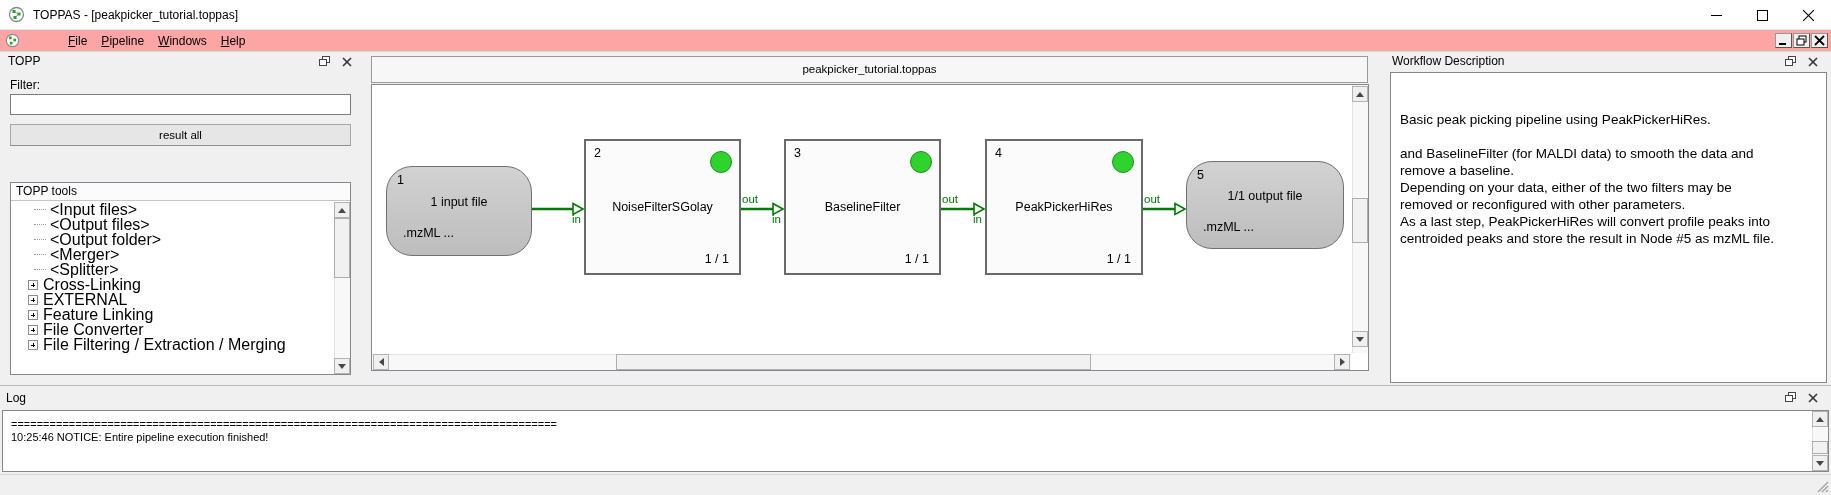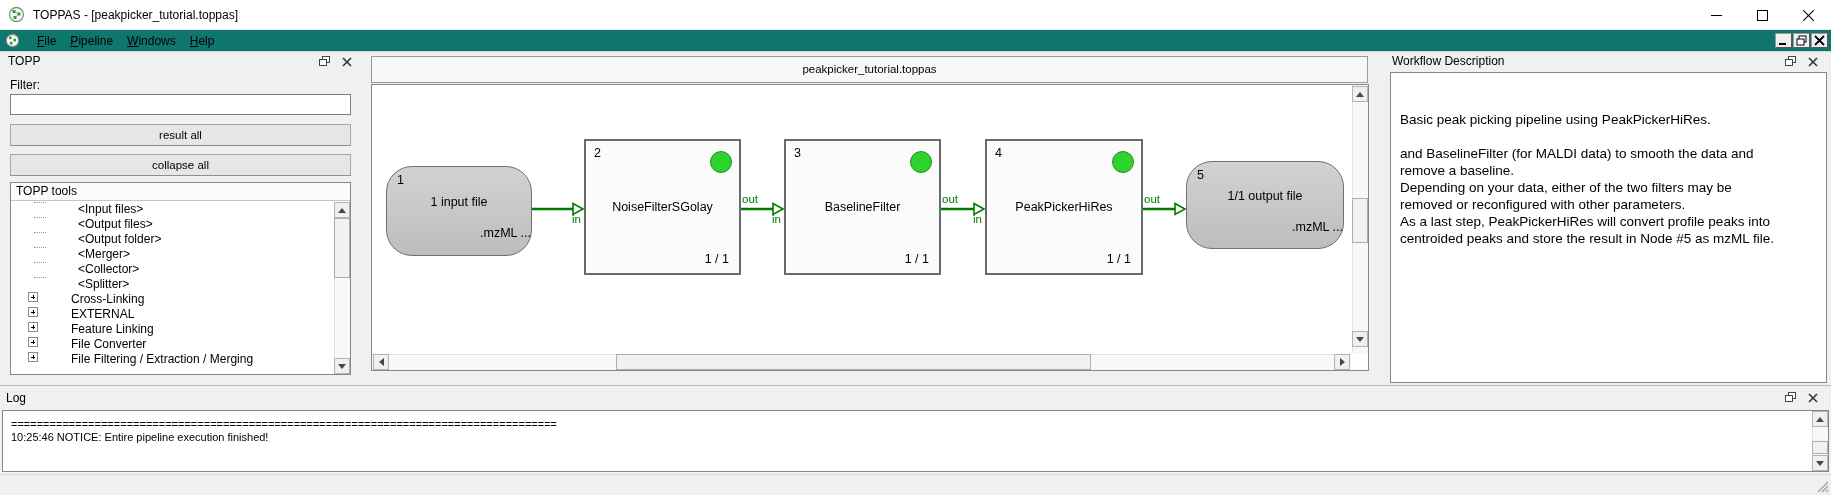--- a/index.html
+++ b/index.html
@@ -10,21 +10,21 @@
     outline: 1px solid #6f7478;
     font-size: 12px; color: #000;
   }
   
   .titlebar { position:absolute; left:0; top:0; width:1831px; height:30px; background:#ffffff; display:flex; align-items:center; border-bottom:1px solid #e5e5e5; }
   .titlebar .app-icon { margin-left:8px; width:17px; height:17px; flex:0 0 auto; }
   .title-text { margin-left:8px; font-size:12px; }
   .win-controls { position:absolute; right:0; top:0; height:30px; display:flex; }
   .win-btn { width:46px; height:30px; display:flex; align-items:center; justify-content:center; }
   
-  .menubar { position:absolute; left:0; top:30px; width:1831px; height:22px; background:#0f766e; display:flex; align-items:center; border-bottom:1px solid #d7d7d7; }
+  .menubar { position:absolute; left:0; top:30px; width:1831px; height:22px; background:#fca5a5; display:flex; align-items:center; border-bottom:1px solid #d7d7d7;gap:31px; }
   .menubar .app-icon { margin-left:5px; width:15px; height:15px; }
   #menu-items { margin-left:10px; display:flex; }
   .menu-item { padding:2px 7px; font-size:12px; }
   .menu-item u { text-decoration: underline; }
   .mdi-controls { position:absolute; right:3px; top:3px; display:flex; gap:1px; }
   .mdi-btn { width:17px; height:15px; background:#f0f0f0; border:1px solid #999; border-bottom-color:#555; border-right-color:#555; display:flex; align-items:center; justify-content:center; }
   
   .dock-title { position:absolute; font-size:12px; color:#000; }
   .dockbtns { position:absolute; display:flex; gap:9px; }
   .dockbtn { width:13px; height:13px; display:flex; align-items:center; justify-content:center; }
@@ -34,21 +34,21 @@
   #topp-title { left:6px; top:2px; }
   #topp-dockbtns { right:12px; top:3px; }
   #filter-label { position:absolute; left:8px; top:26px; }
   #filter-input { position:absolute; left:8px; top:42px; width:341px; height:21px; border:1px solid #7a7f85; background:#fff; font:12px "Liberation Sans", sans-serif; padding:0 4px; }
   .push-btn { position:absolute; left:8px; width:341px; height:22px; background:#e6e6e6; border:1px solid #a6a6a6; border-bottom-color:#8f8f8f; font-size:11.5px; text-align:center; line-height:20px; }
   #btn-expand { top:72px; }
   #btn-collapse { top:102px; }
   #tree { left:8px; top:130px; width:341px; height:193px; overflow:hidden; }
   #tree-header { position:absolute; left:0; top:0; right:0; height:18px; background:#fbfbfb; border-bottom:1px solid #c5c5c5; line-height:17px; padding-left:5px; font-size:12px; }
   #tree-body { position:absolute; left:1px; top:19px; right:18px; bottom:0; }
-  .tree-row { height:15px; display:flex; font-size:12px; white-space:nowrap;gap:28px; }
+  .tree-row { height:15px; display:flex; align-items:center; font-size:16px; white-space:nowrap; }
   .branch-dots { display:inline-block; width:12px; height:1px; border-top:1px dotted #9a9a9a; margin:0 4px 0 22px; }
   .expand-box { display:inline-block; width:10px; height:10px; border:1px solid #8c8c8c; background:#fff; position:relative; margin:0 5px 0 16px; flex:0 0 auto; }
   .expand-box::before { content:""; position:absolute; left:2px; top:4px; width:4px; height:0; border-top:1px solid #000; }
   .expand-box::after { content:""; position:absolute; left:4px; top:2px; width:0; height:4px; border-left:1px solid #000; }
   
   .sb-btn { position:absolute; width:16px; height:16px; background:#f0f0f0; border:1px solid #b3b3b3; display:flex; align-items:center; justify-content:center; }
   .sb-thumb { position:absolute; background:#f1f1f1; border:1px solid #aeaeae; }
   .sb-track-v { position:absolute; width:16px; background:#f8f8f8; border-left:1px solid #e3e3e3; }
   .sb-track-h { position:absolute; height:16px; background:#f8f8f8; border-top:1px solid #e3e3e3; }
   .tri { width:0; height:0; }
@@ -61,21 +61,21 @@
   #canvas-frame { left:371px; top:84px; width:998px; height:287px; overflow:hidden; }
   #edges-svg { position:absolute; left:0; top:0; width:100%; height:100%; }
   #canvas-nodes { position:absolute; left:0; top:0; right:0; bottom:0; }
   .wf-node { position:absolute; font-size:12.5px; }
   .wf-node.io { background:linear-gradient(#d2d2d2,#bdbdbd); border:1.5px solid #707070; border-radius:26px; }
   .wf-node.tool { background:#fbfbfb; border:2px solid #6a6a6a; }
   .node-id { position:absolute; left:10px; top:6px; }
   .wf-node.tool .node-id { left:8px; top:5px; }
   .node-title { position:absolute; left:0; right:0; top:40%; transform:translateY(-50%); text-align:center; }
   .wf-node.tool .node-title { top:50%; }
-  .node-subtitle { position:absolute; left:0; right:0; top:75%; transform:translateY(-50%); text-align:right; }
+  .node-subtitle { position:absolute; left:0; right:0; top:75%; transform:translateY(-50%); text-align:left;padding-left:16px; }
   .node-progress { position:absolute; right:10px; bottom:7px; }
   .status-dot { position:absolute; right:7px; top:10px; width:22px; height:22px; border-radius:50%; border:1.5px solid #1d921d; }
   
   #desc-dock { position:absolute; left:1388px; top:52px; width:441px; height:333px; }
   #desc-title { left:4px; top:2px; }
   #desc-dockbtns { right:10px; top:3px; }
   #desc-frame { left:2px; top:20px; width:437px; height:311px;padding-left:24px; }
   #desc-lines { position:absolute; left:9px; top:38px; right:6px; font-size:13.5px; line-height:17px; }
   .desc-line { min-height:17px; white-space:nowrap; }
   
@@ -170,43 +170,38 @@
       <span class="dockbtn">
         <svg width="10" height="10" viewBox="0 0 10 10">
             <line x1="1" y1="1" x2="9" y2="9" stroke="#333" stroke-width="1.6"></line>
             <line x1="9" y1="1" x2="1" y2="9" stroke="#333" stroke-width="1.6"></line>
           </svg>
       </span>
     </span>
     <span id="filter-label">Filter:</span>
     <input id="filter-input" value="" style="">
     <div class="push-btn" id="btn-expand">result all</div>
-    <div class="push-btn" id="btn-collapse">collapse all</div>
     <div class="frame" id="tree">
       <div id="tree-header">TOPP tools</div>
       <div id="tree-body">
           <div class="tree-row">
             <span class="branch-dots"></span>
             <span>&lt;Input files&gt;</span>
           </div>
           <div class="tree-row">
             <span class="branch-dots"></span>
             <span>&lt;Output files&gt;</span>
           </div>
           <div class="tree-row">
             <span class="branch-dots"></span>
             <span>&lt;Output folder&gt;</span>
           </div>
           <div class="tree-row">
             <span class="branch-dots"></span>
             <span>&lt;Merger&gt;</span>
-          </div>
-          <div class="tree-row">
-            <span class="branch-dots"></span>
-            <span>&lt;Collector&gt;</span>
           </div>
           <div class="tree-row">
             <span class="branch-dots"></span>
             <span>&lt;Splitter&gt;</span>
           </div>
           <div class="tree-row">
             <span class="expand-box"></span>
             <span>Cross-Linking</span>
           </div>
           <div class="tree-row">

